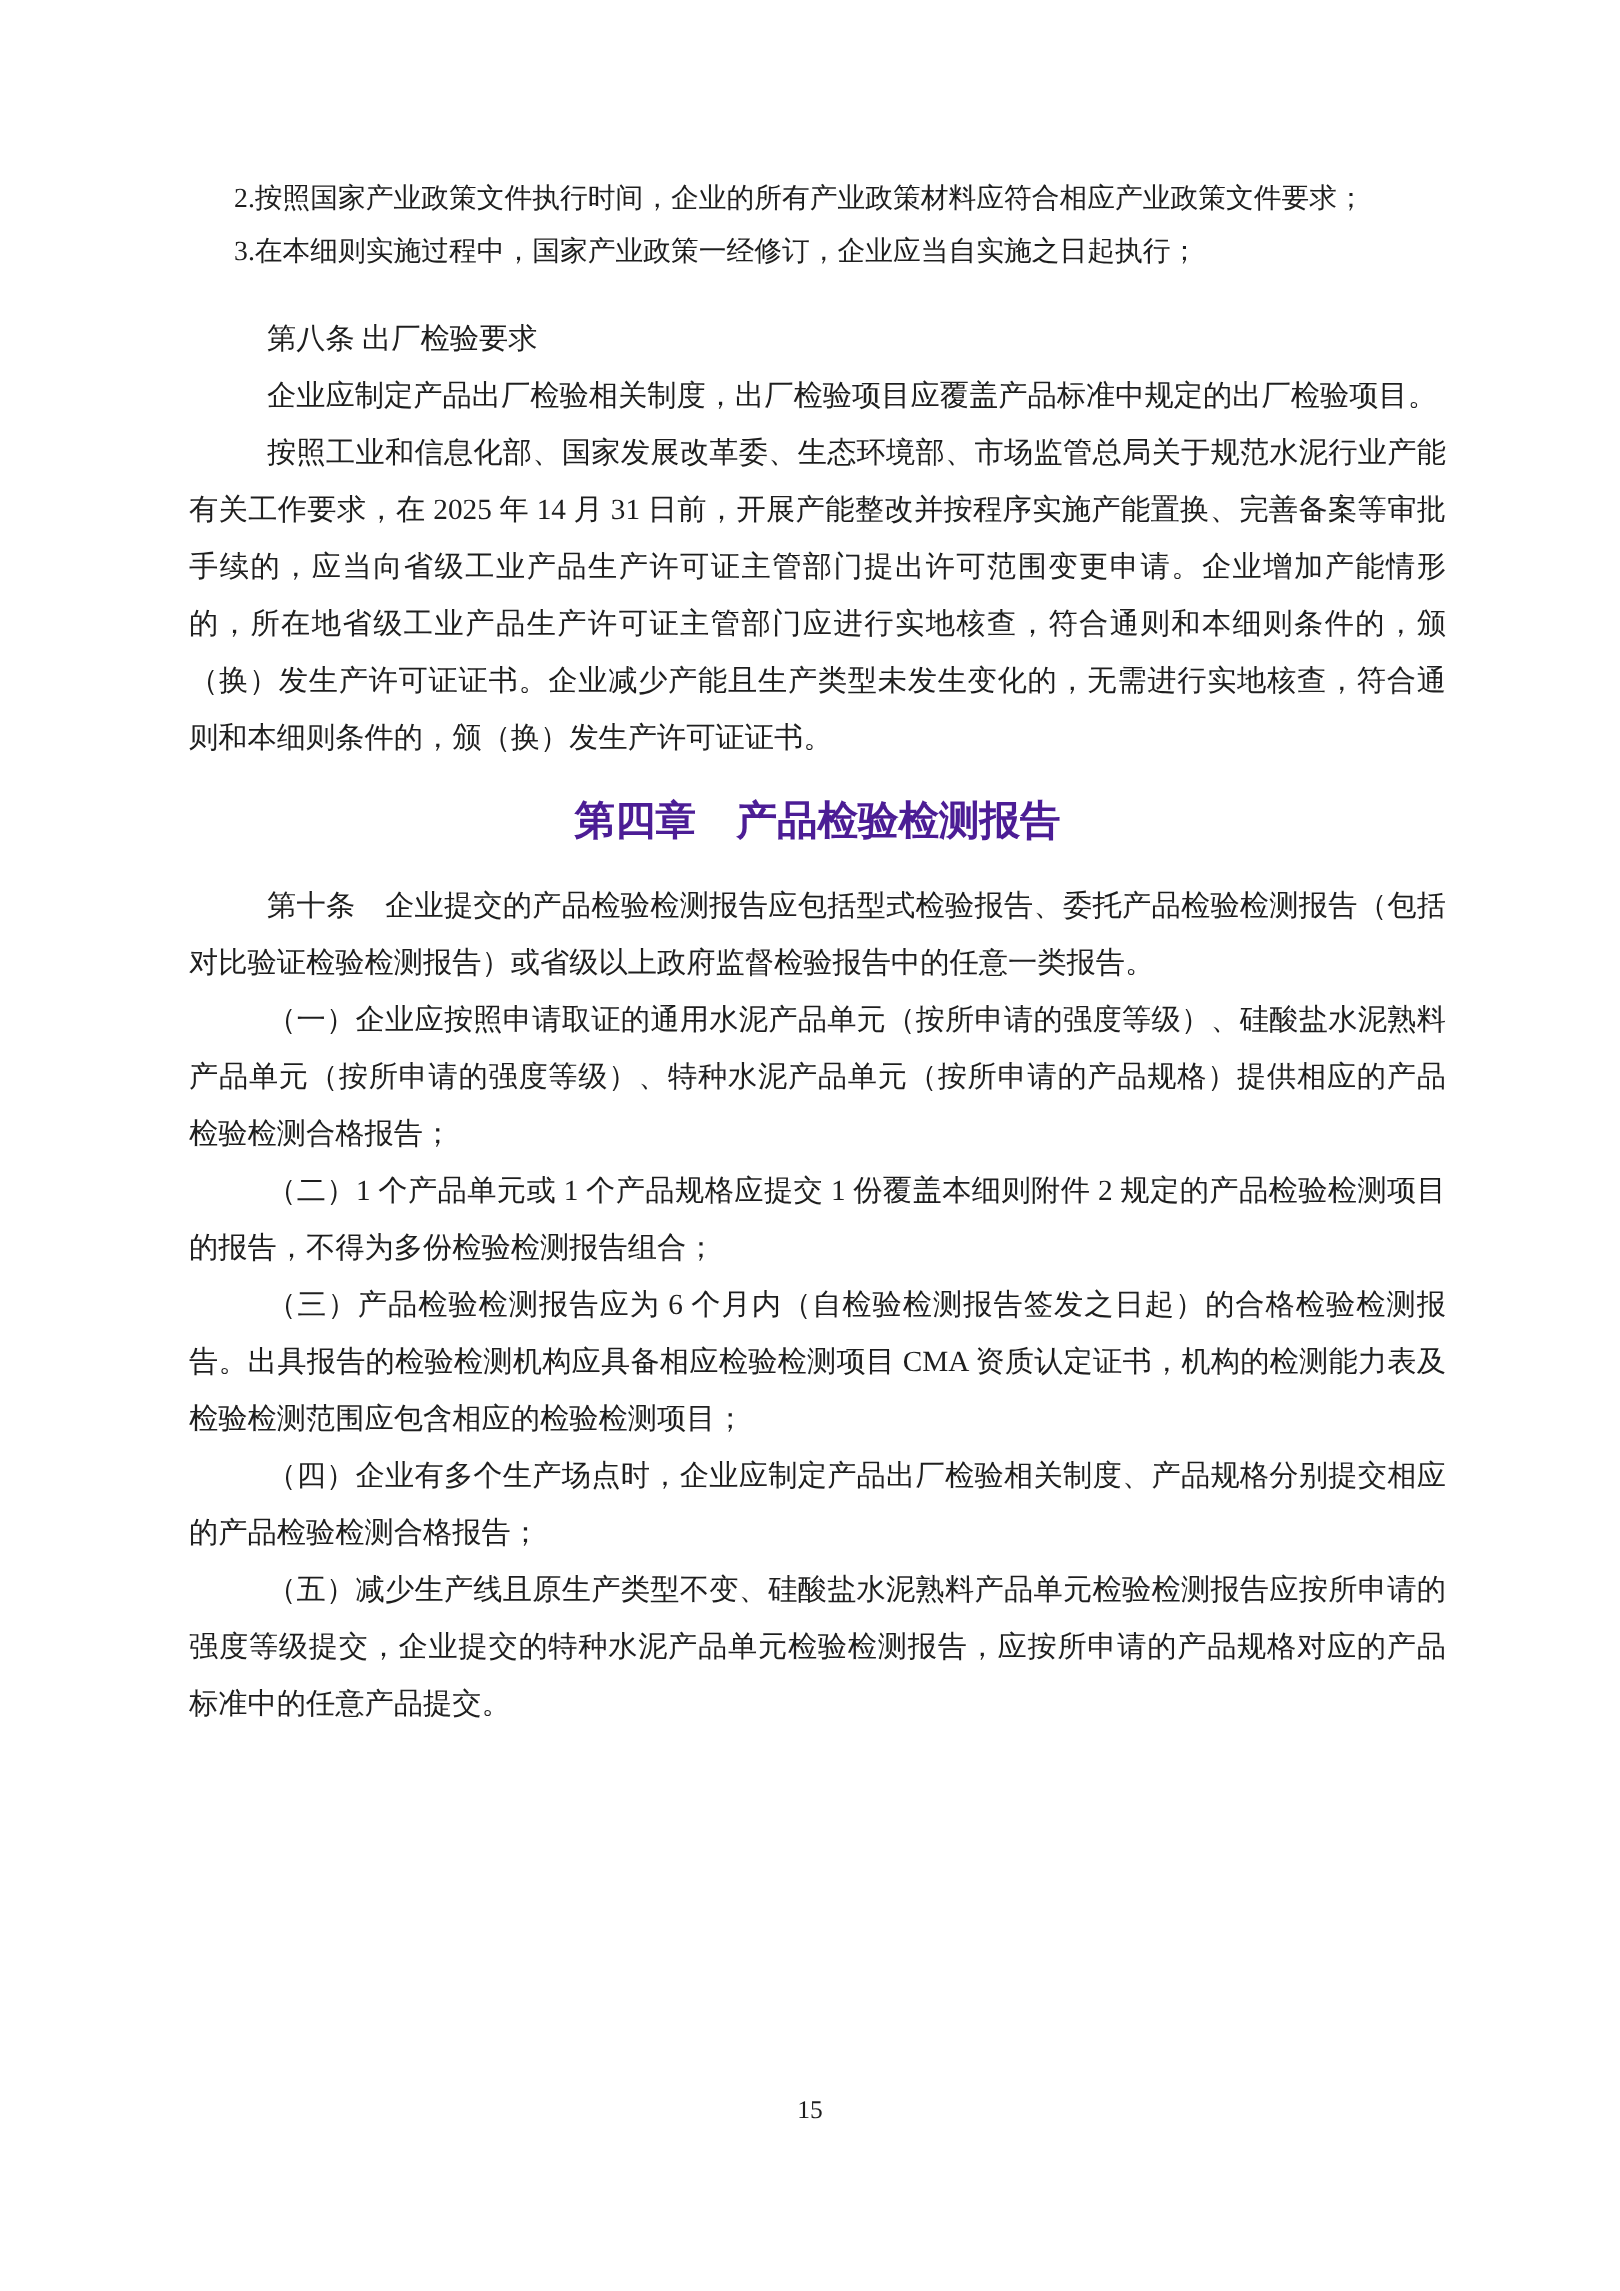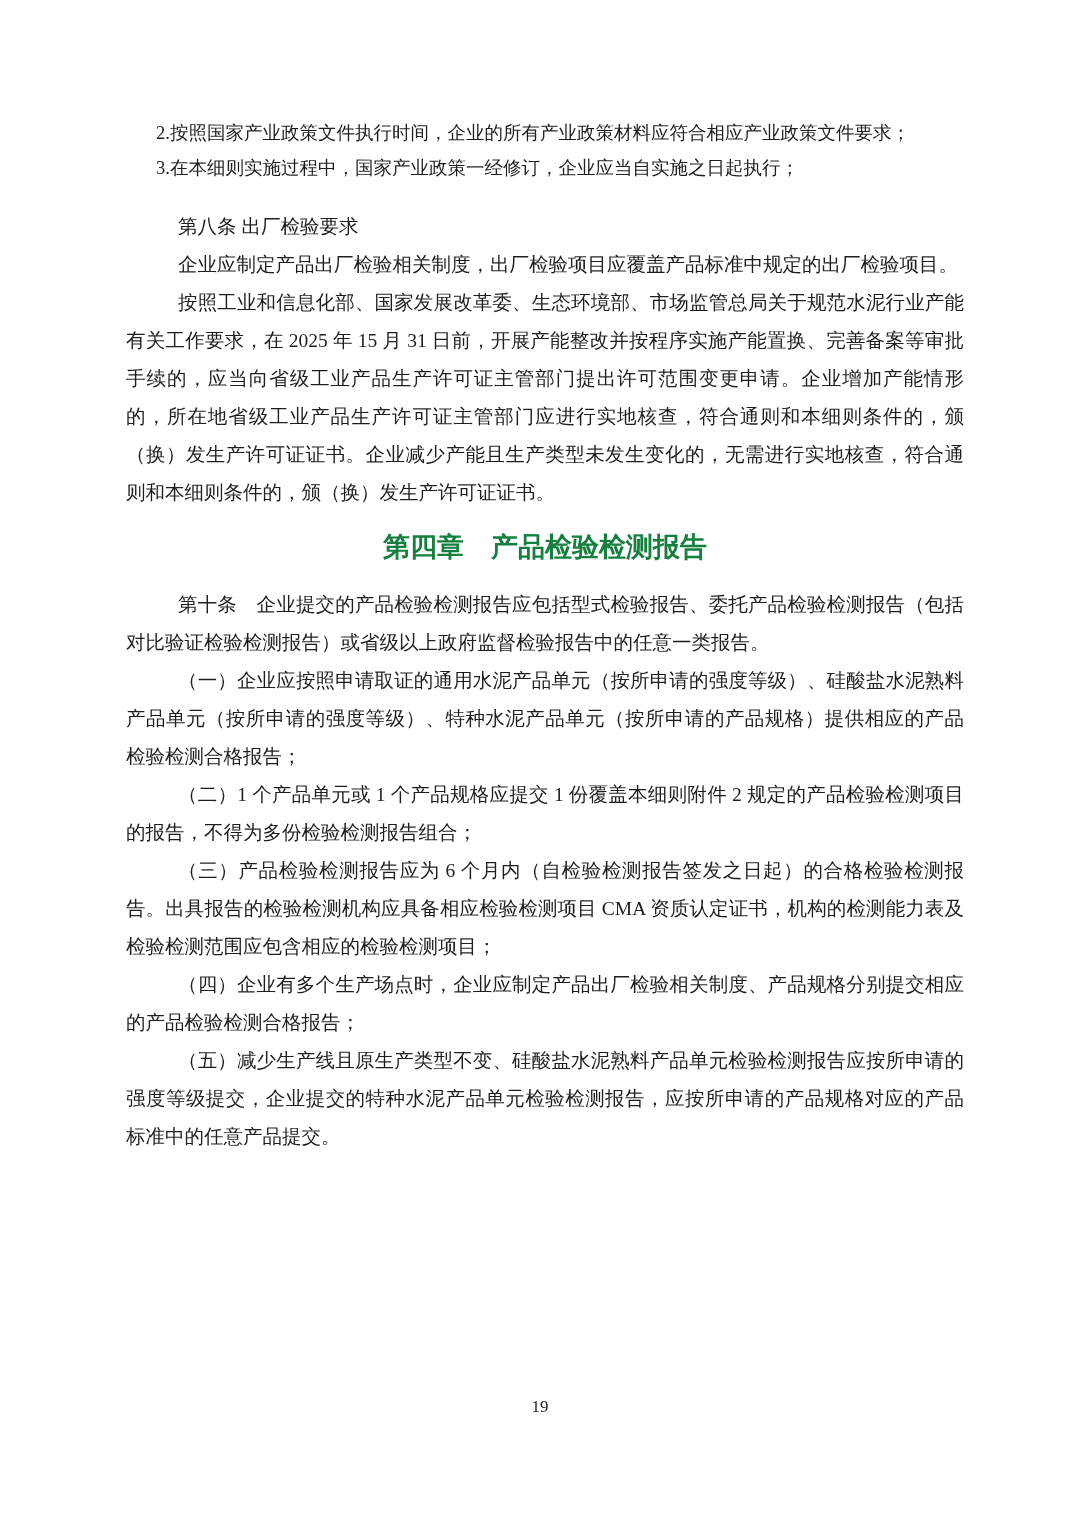--- a/index.html
+++ b/index.html
@@ -44,21 +44,21 @@
     text-indent: 52px;
     text-align: justify;
   }
   .chapter {
     margin: 14px 0 18px 0;
     font-size: 27px;
     font-weight: bold;
     line-height: 42px;
     text-align: center;
     text-indent: 0;
-    color: #15803d;
+    color: #4c1d95;
   }
   .pagenum {
     position: absolute;
     left: 0;
     top: 1396px;
     width: 1080px;
     text-align: center;
     font-size: 17px;
     line-height: 22px;
     color: #1e1e1e;
@@ -70,27 +70,27 @@
 <main class="sheet">
   <section class="content">
 
     <div class="notes-block">
       <p class="note">2.按照国家产业政策文件执行时间，企业的所有产业政策材料应符合相应产业政策文件要求；</p>
       <p class="note">3.在本细则实施过程中，国家产业政策一经修订，企业应当自实施之日起执行；</p>
     </div>
 
     <p class="para">第八条 出厂检验要求</p>
     <p class="para">企业应制定产品出厂检验相关制度，出厂检验项目应覆盖产品标准中规定的出厂检验项目。</p>
-    <p class="para">按照工业和信息化部、国家发展改革委、生态环境部、市场监管总局关于规范水泥行业产能有关工作要求，在 2025 年 15 月 31 日前，开展产能整改并按程序实施产能置换、完善备案等审批手续的，应当向省级工业产品生产许可证主管部门提出许可范围变更申请。企业增加产能情形的，所在地省级工业产品生产许可证主管部门应进行实地核查，符合通则和本细则条件的，颁（换）发生产许可证证书。企业减少产能且生产类型未发生变化的，无需进行实地核查，符合通则和本细则条件的，颁（换）发生产许可证证书。</p>
+    <p class="para">按照工业和信息化部、国家发展改革委、生态环境部、市场监管总局关于规范水泥行业产能有关工作要求，在 2025 年 14 月 31 日前，开展产能整改并按程序实施产能置换、完善备案等审批手续的，应当向省级工业产品生产许可证主管部门提出许可范围变更申请。企业增加产能情形的，所在地省级工业产品生产许可证主管部门应进行实地核查，符合通则和本细则条件的，颁（换）发生产许可证证书。企业减少产能且生产类型未发生变化的，无需进行实地核查，符合通则和本细则条件的，颁（换）发生产许可证证书。</p>
 
     <h2 class="chapter">第四章　产品检验检测报告</h2>
 
     <p class="para">第十条　企业提交的产品检验检测报告应包括型式检验报告、委托产品检验检测报告（包括对比验证检验检测报告）或省级以上政府监督检验报告中的任意一类报告。</p>
     <p class="para">（一）企业应按照申请取证的通用水泥产品单元（按所申请的强度等级）、硅酸盐水泥熟料产品单元（按所申请的强度等级）、特种水泥产品单元（按所申请的产品规格）提供相应的产品检验检测合格报告；</p>
     <p class="para">（二）1 个产品单元或 1 个产品规格应提交 1 份覆盖本细则附件 2 规定的产品检验检测项目的报告，不得为多份检验检测报告组合；</p>
     <p class="para">（三）产品检验检测报告应为 6 个月内（自检验检测报告签发之日起）的合格检验检测报告。出具报告的检验检测机构应具备相应检验检测项目 CMA 资质认定证书，机构的检测能力表及检验检测范围应包含相应的检验检测项目；</p>
     <p class="para">（四）企业有多个生产场点时，企业应制定产品出厂检验相关制度、产品规格分别提交相应的产品检验检测合格报告；</p>
     <p class="para">（五）减少生产线且原生产类型不变、硅酸盐水泥熟料产品单元检验检测报告应按所申请的强度等级提交，企业提交的特种水泥产品单元检验检测报告，应按所申请的产品规格对应的产品标准中的任意产品提交。</p>
 
   </section>
 
-  <div class="pagenum">19</div>
+  <div class="pagenum">15</div>
 </main>
 
 </body></html>

